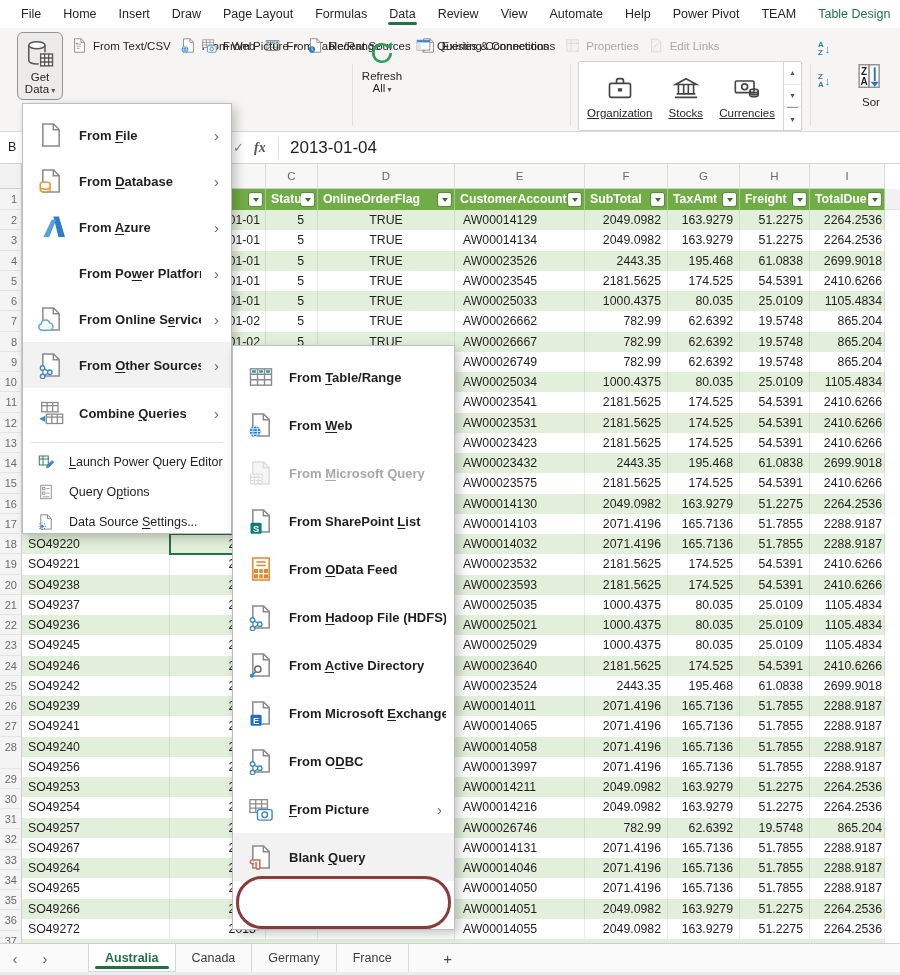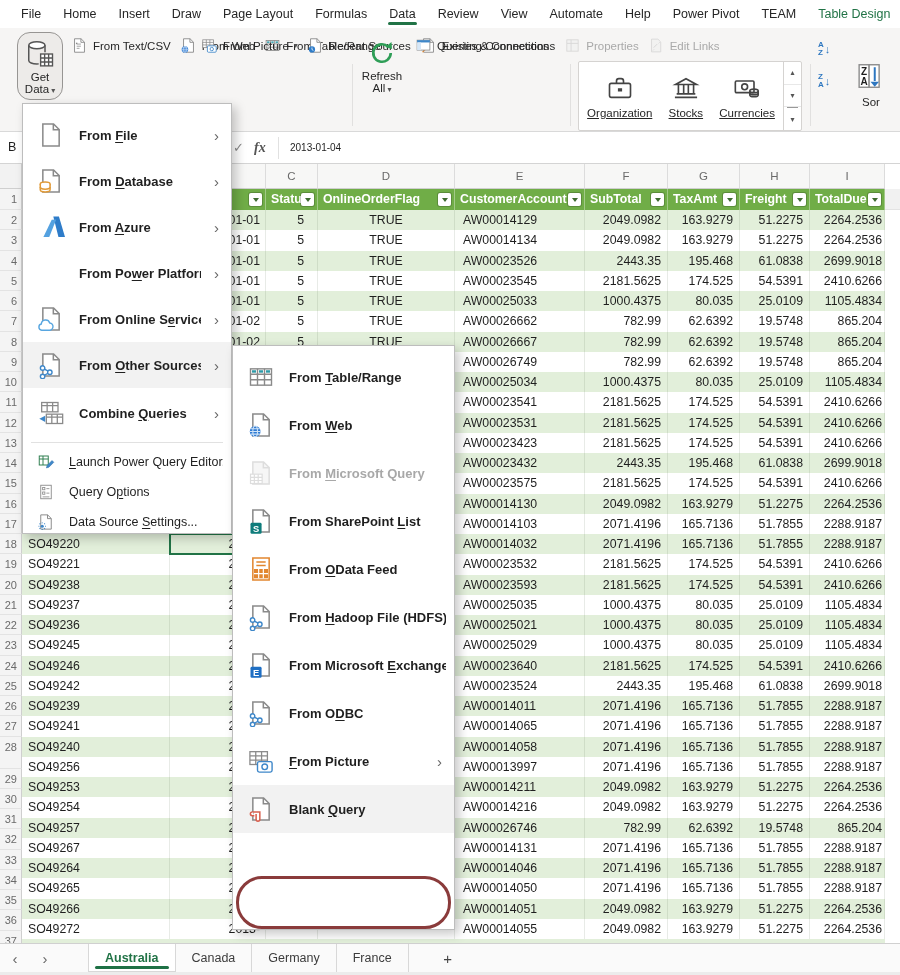--- a/index.html
+++ b/index.html
@@ -5,21 +5,21 @@
   html,body{margin:0;padding:0;background:#fff;}
   #app{position:relative;width:900px;height:975px;overflow:hidden;background:#fff;
        font-family:"Liberation Sans","DejaVu Sans",sans-serif;color:#1f1f1f;}
   
   .tabbar{position:absolute;left:0;top:0;width:100%;height:28px;background:#fff;display:flex;align-items:center;padding-left:10px;box-sizing:border-box;}
   .tab{position:relative;padding:6px 11px 7px;font-size:12.5px;color:#262626;white-space:nowrap;cursor:default;}
   .tab.active::after{content:"";position:absolute;left:10px;right:10px;bottom:3px;height:3px;background:#217346;border-radius:2px;}
   .tab.contextual{color:#217346;}
   
   .ribbon{position:absolute;left:0;top:28px;width:100%;height:104px;background:#f6f5f4;border-bottom:1px solid #d9d9d9;box-sizing:border-box;}
-  .bigbtn{position:absolute;display:flex;flex-direction:column;align-items:center;justify-content:flex-start;gap:2px;font-size:11.5px;color:#262626;text-align:center;padding-top:6px;box-sizing:border-box;border-radius:13px;}
+  .bigbtn{position:absolute;display:flex;flex-direction:column;align-items:center;justify-content:flex-start;gap:2px;font-size:11.5px;color:#262626;text-align:center;padding-top:6px;box-sizing:border-box;border-radius:6px;}
   .bigbtn.pressed{border:1px solid #979593;background:#edebe9;}
   .bigbtn .chev{font-size:8px;color:#555;margin-left:2px;}
   .scol{position:absolute;display:flex;flex-direction:row;gap:3px;}
   .sbtn{display:flex;align-items:center;gap:5px;height:23px;font-size:11.5px;color:#262626;white-space:nowrap;padding:0 3px;}
   .sbtn.disabled{color:#a9a9a9;}
   .sbtn.disabled svg{opacity:.55;filter:grayscale(1);}
   .ic16{width:17px;height:17px;display:inline-block;}
   .ic16 svg{width:17px;height:17px;display:block;}
   .ic28 svg{width:30px;height:30px;display:block;}
   .chev{font-size:8px;color:#555;}
@@ -36,21 +36,21 @@
   .azmini .ltrs{display:flex;flex-direction:column;font-size:8px;font-weight:bold;line-height:8px;color:#2e77c0;}
   .azmini .arr{color:#2e77c0;font-size:11px;}
   .sortbig{position:absolute;left:844px;top:33px;width:54px;display:flex;flex-direction:column;align-items:center;gap:3px;font-size:11.5px;color:#262626;}
   .sortbig svg{width:30px;height:30px;}
   
   .fbar{position:absolute;left:0;top:132px;width:100%;height:32px;background:#fff;border-bottom:1px solid #d4d4d4;box-sizing:border-box;}
   .namebox{position:absolute;left:0;top:2px;width:95px;height:27px;line-height:27px;font-size:12.5px;padding-left:8px;border-right:1px solid #e1e1e1;box-sizing:border-box;background:#fff;}
   .fb-check{position:absolute;left:233px;top:0;height:32px;line-height:32px;color:#8a8a8a;font-size:13px;}
   .fb-fx{position:absolute;left:254px;top:0;height:32px;line-height:32px;color:#555;font-size:14px;font-family:"Liberation Serif","DejaVu Serif",serif;font-style:italic;font-weight:bold;}
   .fb-div{position:absolute;left:278px;top:5px;height:22px;width:1px;background:#e1e1e1;}
-  .fb-val{position:absolute;left:290px;top:0;height:32px;line-height:32px;font-size:10px;color:#1f1f1f;}
+  .fb-val{position:absolute;left:290px;top:0;height:32px;line-height:32px;font-size:17px;color:#1f1f1f;}
   
   .lettersrow{position:absolute;left:22px;top:164px;height:25px;display:flex;}
   .lcell{box-sizing:border-box;border-right:1px solid #dcdcdc;border-bottom:1px solid #cfcfcf;background:#f7f7f6;color:#6a6a6a;font-size:11.5px;text-align:center;line-height:24px;}
   .corner{position:absolute;left:0;top:164px;width:22px;height:25px;background:#f2f2f2;border-right:1px solid #cfcfcf;border-bottom:1px solid #cfcfcf;box-sizing:border-box;}
   .gutter{position:absolute;left:0;top:189px;width:22px;}
   .gnum{box-sizing:border-box;width:22px;border-right:1px solid #cfcfcf;border-bottom:1px solid #e3e3e3;background:#f4f4f4;color:#6a6a6a;font-size:11px;text-align:right;padding-right:4px;}
   .gheader{position:absolute;left:22px;top:189px;height:21px;display:flex;}
   .hcell{position:relative;box-sizing:border-box;background:#70AD47;color:#fff;font-weight:bold;font-size:12.3px;line-height:21px;padding-left:5px;border-right:1px solid rgba(255,255,255,.35);white-space:nowrap;overflow:hidden;}
   .hfilter{position:absolute;right:3px;top:4px;width:13px;height:13px;background:#fff;border-radius:2px;box-shadow:0 0 0 1px rgba(0,0,0,.18);}
   .hfilter::after{content:"";position:absolute;left:3.5px;top:5px;border-left:3px solid transparent;border-right:3px solid transparent;border-top:4px solid #3e6b2f;}
@@ -1003,20 +1003,32 @@
             </g>
           </svg>
         </span>
         <span class="mlabel">From <u>H</u>adoop File (HDFS)</span>
       </div>
       <div class="mitem" style="height: 48px;">
         <span class="mic">
           <svg viewBox="0 0 24 24" xmlns="http://www.w3.org/2000/svg">
             <path d="M5 2.5h9.2L19 7.3V21.5H5z" fill="#fff" stroke="#8a8a8a" stroke-width="1.3"></path>
             <path d="M14 2.5v5h5" fill="none" stroke="#8a8a8a" stroke-width="1.3"></path>
+            <circle cx="9.3" cy="15.6" r="2.7" fill="#fff" stroke="#666" stroke-width="1.2"></circle>
+            <path d="M7.4 17.6L4.4 20.8" stroke="#3e87c9" stroke-width="1.6"></path>
+            <circle cx="4" cy="21.3" r="1.7" fill="#3e87c9"></circle>
+          </svg>
+        </span>
+        <span class="mlabel">From <u>A</u>ctive Directory</span>
+      </div>
+      <div class="mitem" style="height: 48px;">
+        <span class="mic">
+          <svg viewBox="0 0 24 24" xmlns="http://www.w3.org/2000/svg">
+            <path d="M5 2.5h9.2L19 7.3V21.5H5z" fill="#fff" stroke="#8a8a8a" stroke-width="1.3"></path>
+            <path d="M14 2.5v5h5" fill="none" stroke="#8a8a8a" stroke-width="1.3"></path>
             <rect x="3" y="13.5" width="9.5" height="9.5" rx="1.2" fill="#1f6fc4"></rect>
             <text x="7.75" y="21.2" font-size="8" font-weight="bold" fill="#fff" text-anchor="middle" font-family="Liberation Sans,sans-serif">E</text>
           </svg>
         </span>
         <span class="mlabel">From Microsoft <u>E</u>xchange</span>
       </div>
       <div class="mitem" style="height: 48px;">
         <span class="mic">
           <svg viewBox="0 0 24 24" xmlns="http://www.w3.org/2000/svg">
             <path d="M5 2.5h9.2L19 7.3V21.5H5z" fill="#fff" stroke="#8a8a8a" stroke-width="1.3"></path>

